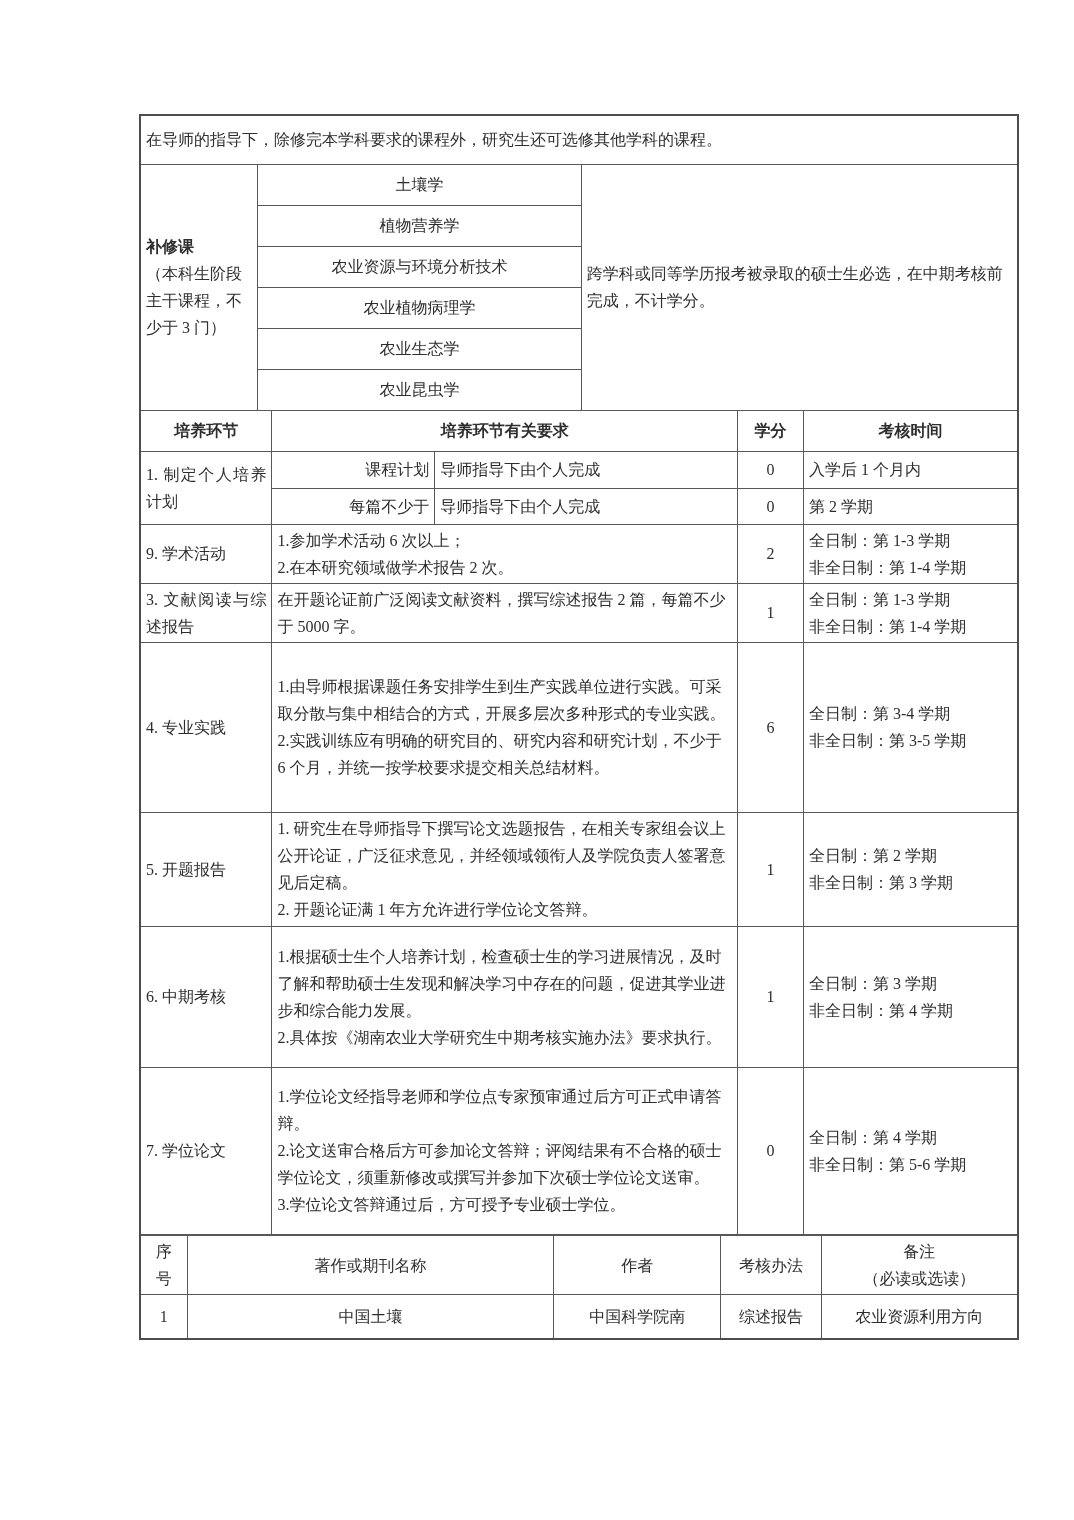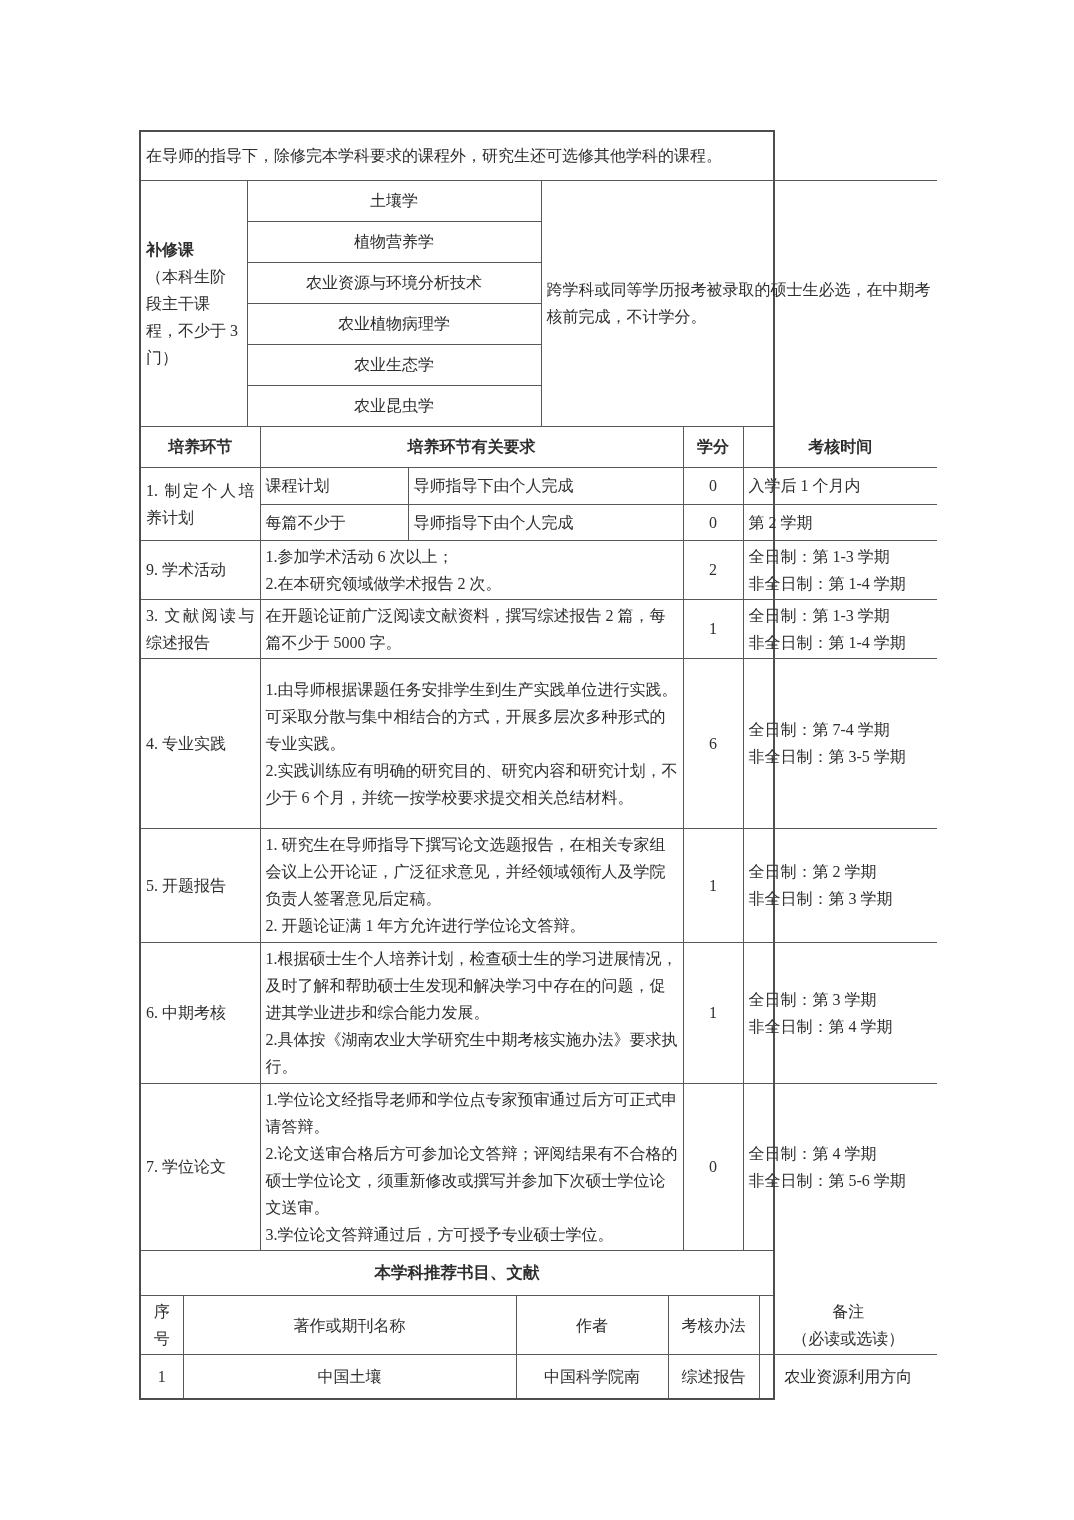--- a/index.html
+++ b/index.html
@@ -9,22 +9,22 @@
     width: 1074px;
     height: 1520px;
     background: #ffffff;
     font-family: "Liberation Serif", "DejaVu Serif", serif;
     color: #2e2e2e;
     overflow: hidden;
   }
   .doc {
     position: absolute;
     left: 139px;
-    top: 130px;
-    width: 636px;
+    top: 114px;
+    width: 880px;
     border: 2px solid #4d4d4d;
     background: #ffffff;
   }
   table.t {
     width: 100%;
     table-layout: fixed;
     border-collapse: collapse;
     border-style: hidden; 
   }
   table.t td {
@@ -51,21 +51,21 @@
   tr.r-h2 { height: 40px; }
   tr.r-1a { height: 37px; }
   tr.r-1b { height: 36px; }
   tr.r-2 { height: 52px; }
   tr.r-3 { height: 55px; }
   tr.r-4 { height: 170px; }
   tr.r-5 { height: 114px; }
   tr.r-6 { height: 141px; }
   tr.r-7 { height: 167px; }
   td.stage { text-align: justify; padding: 2px 4px; }
-  td.plan { text-align: left; }
+  td.plan { text-align: right; }
   td.credits { text-align: center; }
   td.time { padding: 2px 6px; margin-left: 28px; }
   .prewrap { white-space: pre-line; }
 
   
   .sec-title {
     height: 44px;
     line-height: 44px;
     text-align: center;
     font-weight: bold;
@@ -163,21 +163,21 @@
           <td colspan="2" class="prewrap">在开题论证前广泛阅读文献资料，撰写综述报告 2 篇，每篇不少于 5000 字。</td>
           <td class="credits">1</td>
           <td class="time prewrap">全日制：第 1-3 学期
 非全日制：第 1-4 学期</td>
         </tr>
         <tr class="r-4">
           <td class="stage">4. 专业实践</td>
           <td colspan="2" class="prewrap">1.由导师根据课题任务安排学生到生产实践单位进行实践。可采取分散与集中相结合的方式，开展多层次多种形式的专业实践。
 2.实践训练应有明确的研究目的、研究内容和研究计划，不少于 6 个月，并统一按学校要求提交相关总结材料。</td>
           <td class="credits">6</td>
-          <td class="time prewrap">全日制：第 7-4 学期
+          <td class="time prewrap">全日制：第 3-4 学期
 非全日制：第 3-5 学期</td>
         </tr>
         <tr class="r-5">
           <td class="stage">5. 开题报告</td>
           <td colspan="2" class="prewrap">1. 研究生在导师指导下撰写论文选题报告，在相关专家组会议上公开论证，广泛征求意见，并经领域领衔人及学院负责人签署意见后定稿。
 2. 开题论证满 1 年方允许进行学位论文答辩。</td>
           <td class="credits">1</td>
           <td class="time prewrap">全日制：第 2 学期
 非全日制：第 3 学期</td>
         </tr>
@@ -196,21 +196,20 @@
 3.学位论文答辩通过后，方可授予专业硕士学位。</td>
           <td class="credits">0</td>
           <td class="time prewrap">全日制：第 4 学期
 非全日制：第 5-6 学期</td>
         </tr>
       </tbody>
     </table>
 
     <div class="hr"></div>
 
-    <div class="sec-title">本学科推荐书目、文献</div>
 
     <div class="hr"></div>
 
     <table class="t t3">
       <colgroup>
           <col style="width:42px">
           <col style="width:333px">
           <col style="width:152px">
           <col style="width:91px">
           <col style="width:178px">

